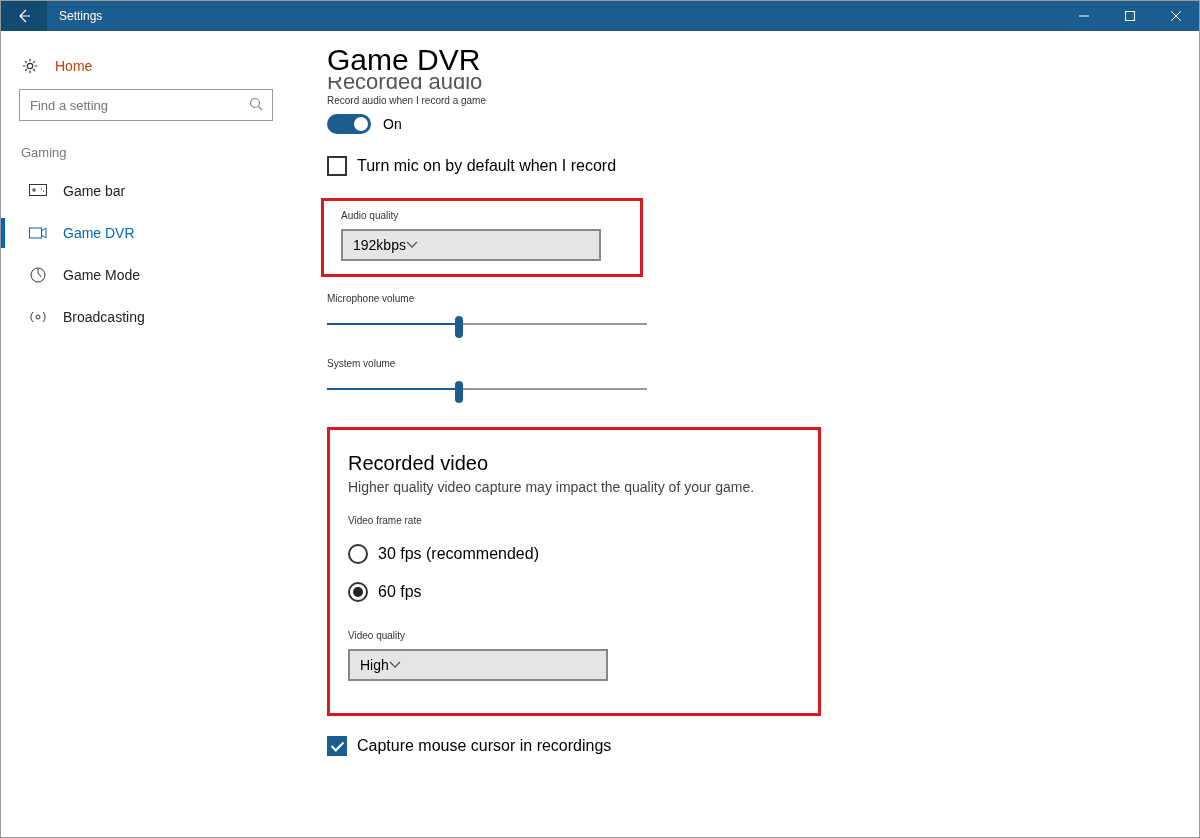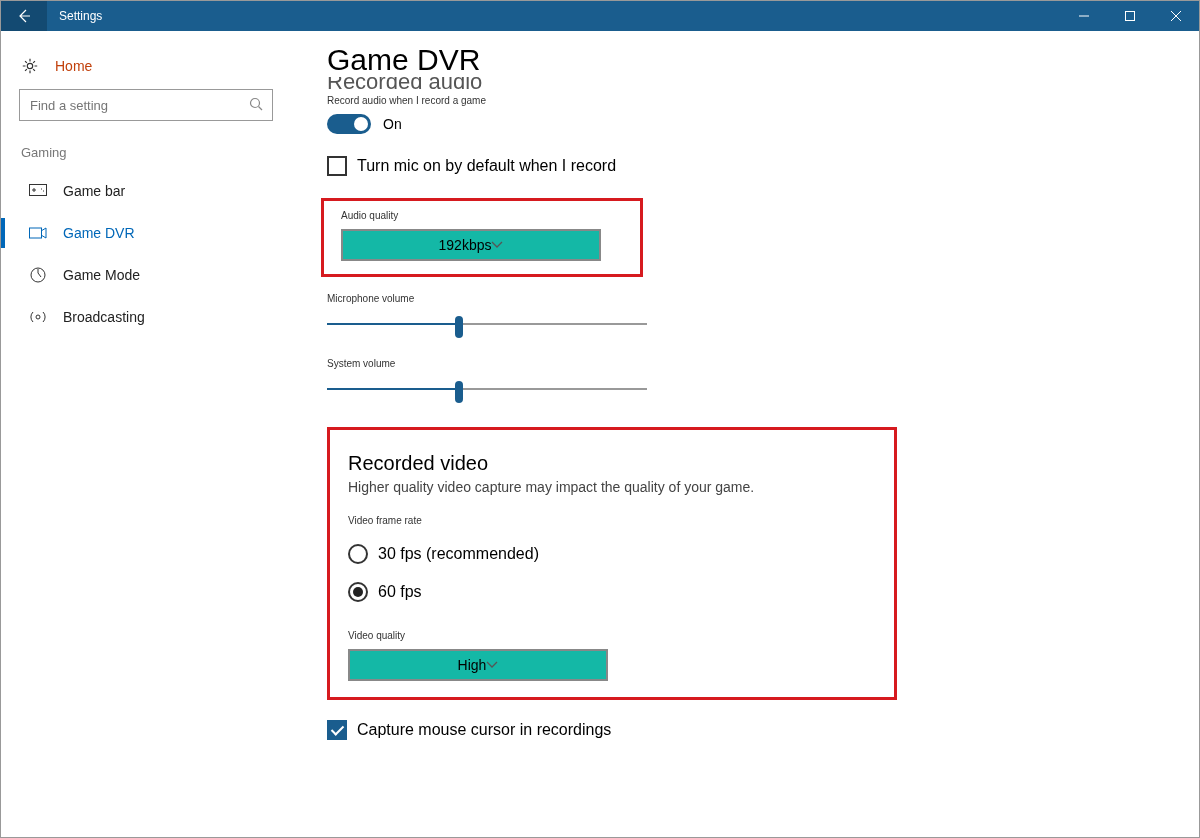--- a/index.html
+++ b/index.html
@@ -28,34 +28,34 @@
 .desc{font-size:14px;color:#444;margin:6px 0 22px}
 .fld-lbl{font-size:10px;color:#333;margin-bottom:8px}
 .toggle-row{display:flex;align-items:center;margin-bottom:22px}
 .toggle{width:44px;height:20px;border-radius:10px;background:#1a5d8e;position:relative;margin-right:12px}
 .toggle::after{content:"";position:absolute;right:3px;top:3px;width:14px;height:14px;border-radius:50%;background:#fff}
 .toggle-txt{font-size:14px}
 .chk-row{display:flex;align-items:center;margin-bottom:26px}
 .chkbox{width:20px;height:20px;border:2px solid #333;margin-right:10px;background:#fff}
 .chkbox.checked{background:#1a5d8e;border-color:#1a5d8e;position:relative}
 .chkbox.checked::after{content:"";position:absolute;left:5px;top:1px;width:5px;height:10px;border:solid #fff;border-width:0 2px 2px 0;transform:rotate(45deg)}
-.combo{display:flex;align-items:center;justify-content:center;width:260px;height:32px;border:2px solid #888;padding:0 10px;font-size:14px;background:#14b8a6}
+.combo{display:flex;align-items:center;justify-content:flex-start;width:260px;height:32px;border:2px solid #888;padding:0 10px;font-size:14px;background:#e5e5e5}
 .combo svg{color:#555}
 .slider-wrap{margin-bottom:22px}
 .slider{position:relative;width:320px;height:24px;margin-top:4px}
 .track{position:absolute;top:11px;left:0;right:0;height:2px;background:#999}
 .track-fill{position:absolute;top:11px;left:0;height:2px;background:#1a5d8e}
 .thumb{position:absolute;top:4px;width:8px;height:22px;background:#1a5d8e;border-radius:4px}
 .sec-hdr{font-size:20px;font-weight:400;margin-top:8px;margin-bottom:4px}
 .radio-row{display:flex;align-items:center;margin:18px 0}
 .radio{width:20px;height:20px;border:2px solid #333;border-radius:50%;margin-right:10px;position:relative}
 .radio.sel::after{content:"";position:absolute;left:3px;top:3px;width:10px;height:10px;border-radius:50%;background:#222}
 .hl{border:3px solid #d61a1f;position:relative}
 .hl1{position:absolute;pointer-events:none}
-.hl-video{padding:14px 18px 16px;margin-top:26px;width:570px}
+.hl-video{padding:14px 18px 32px;margin-top:26px;width:494px}
 </style>
 </head>
 <body>
 
 <div class="titlebar">
   <div class="tb-back">
     <svg width="16" height="16" viewBox="0 0 16 16">
         <path d="M10 2 L4 8 L10 14 M4 8 H14" stroke="#fff" stroke-width="1.2" fill="none"></path>
       </svg>
   </div>

